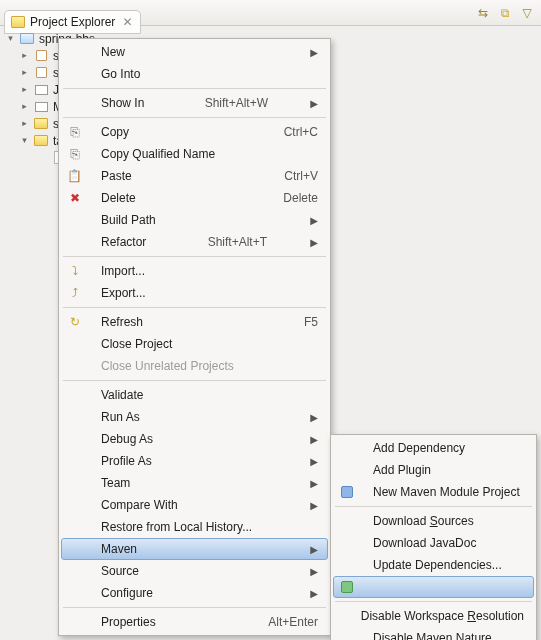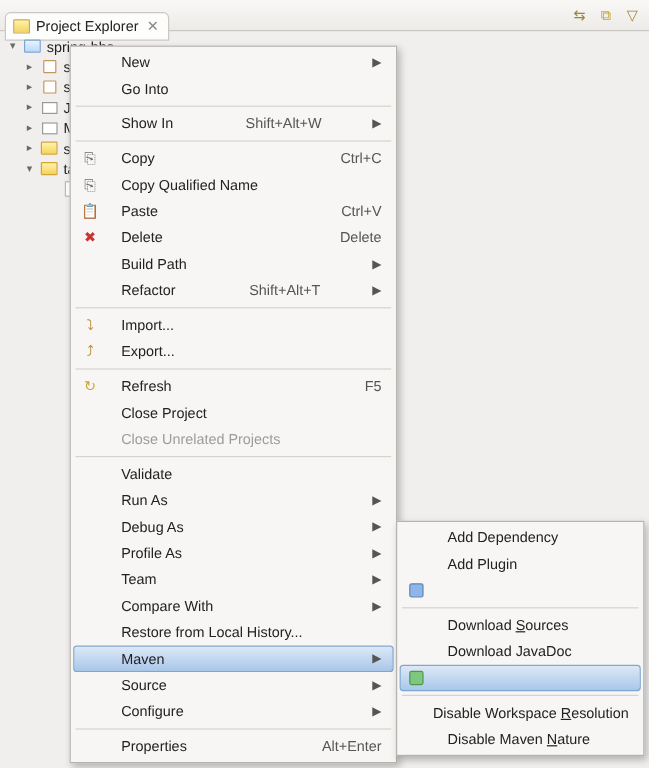--- a/index.html
+++ b/index.html
@@ -328,29 +328,34 @@
       <span class="label">Add Dependency</span>
     </div>
   <div class="row">
       <span class="micon"></span>
       <span class="label">Add Plugin</span>
     </div>
   <div class="row">
       <span class="micon">
         <span class="mico-blue"></span>
       </span>
+      <span class="label">New Maven Module Project</span>
     </div>
   <div class="sep"></div>
   <div class="row">
       <span class="micon"></span>
       <span class="label"><span>Download </span><span class="mne">S</span><span>ources</span></span>
     </div>
   <div class="row">
       <span class="micon"></span>
       <span class="label">Download JavaDoc</span>
+    </div>
+  <div class="row">
+      <span class="micon"></span>
+      <span class="label">Update Dependencies...</span>
     </div>
   <div class="row hl">
       <span class="micon">
         <span class="mico-green"></span>
       </span>
     </div>
   <div class="sep"></div>
   <div class="row">
       <span class="micon"></span>
       <span class="label"><span>Disable Workspace </span><span class="mne">R</span><span>esolution</span></span>

